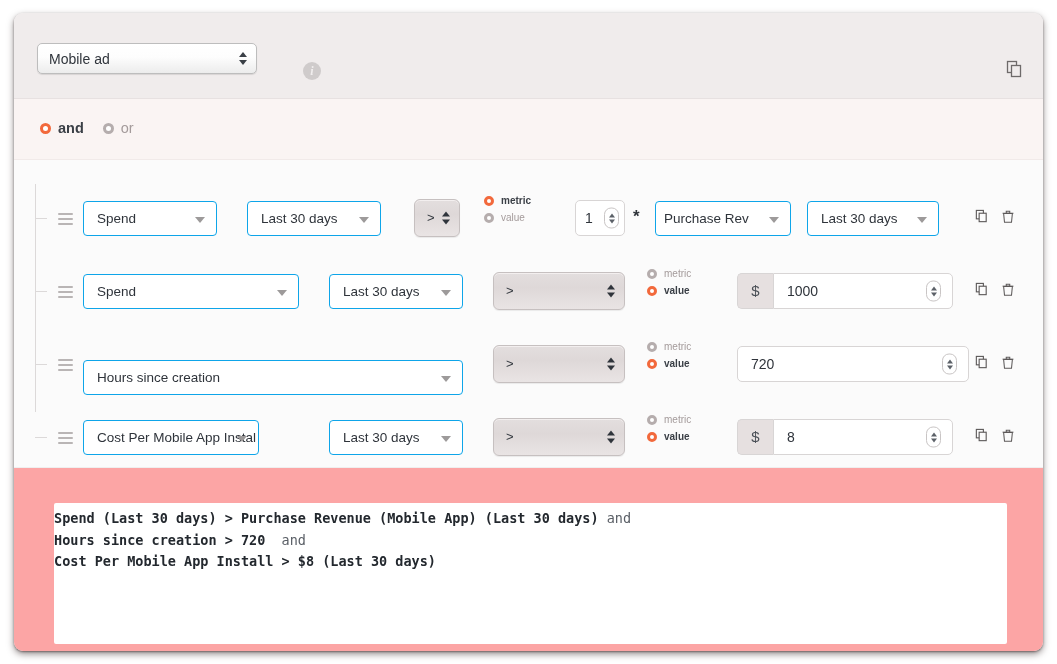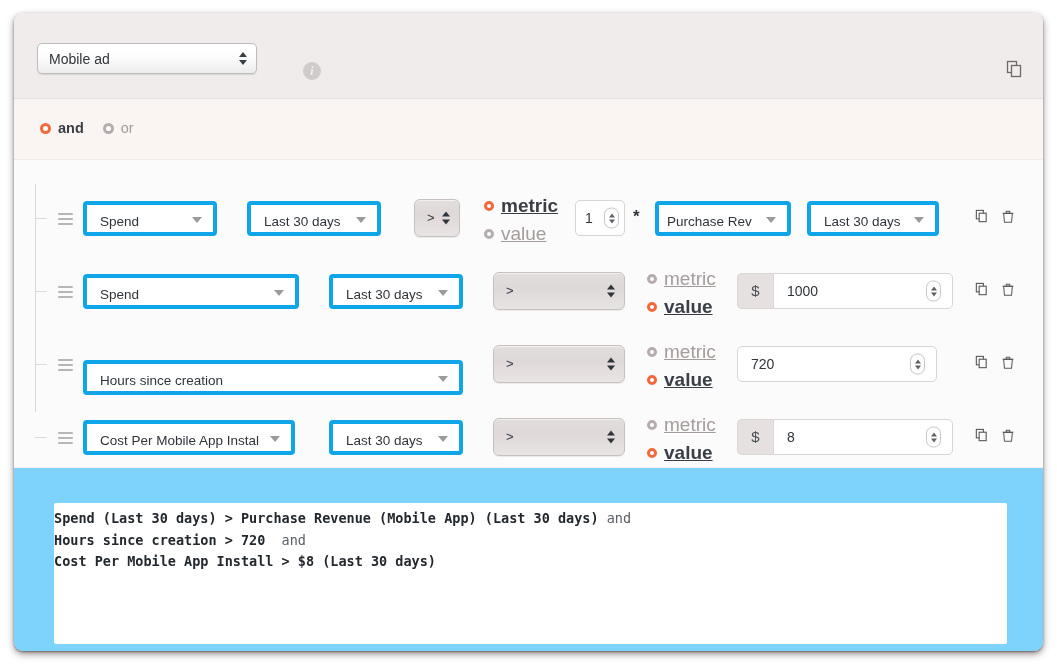--- a/index.html
+++ b/index.html
@@ -202,21 +202,21 @@
     height: 2px;
     background: #b9b5b5;
     border-radius: 1px;
   }
 
   
   .wsel {
     position: absolute;
     height: 35px;
     box-sizing: border-box;
-    border: 4px solid #0ea5e9;
+    border: 1px solid #0ea5e9;
     border-radius: 4px;
     background: #ffffff;
     font-size: 13.5px;
     color: #2f343b;
     line-height: 33px;
     padding: 0 30px 0 13px;
     white-space: nowrap;
     overflow: hidden;
     cursor: pointer;
   }
@@ -281,23 +281,22 @@
   .mv-dot {
     width: 10px;
     height: 10px;
     border-radius: 50%;
     box-sizing: border-box;
     border: 3px solid #b5adad;
     background: #ffffff;
   }
   .mv-opt.sel .mv-dot { border-color: #f2693c; }
   .mv-text {
-    font-size: 19px;
+    font-size: 10px;
     color: #a49b9b;
-    text-decoration: underline;
   }
   .mv-opt.sel .mv-text {
     color: #3a3f46;
     font-weight: bold;
   }
 
   
   .ngroup {
     position: absolute;
     height: 36px;
@@ -373,21 +372,21 @@
     position: absolute;
     display: flex;
     align-items: center;
     gap: 12px;
   }
   .icon-btn { cursor: pointer; display: block; }
 
   
   .summary-wrap {
     position: relative;
-    background: #7dd3fc;
+    background: #fca5a5;
     height: 186px;
     border-top: 1px solid #efefef;
   }
   .summary-box {
     position: absolute;
     left: 40px;
     top: 35px;
     right: 36px;
     bottom: 10px;
     background: #ffffff;
@@ -614,21 +613,21 @@
         <div class="mv-opt">
           <span class="mv-dot"></span>
           <span class="mv-text">metric</span>
         </div>
         <div class="mv-opt sel">
           <span class="mv-dot"></span>
           <span class="mv-text">value</span>
         </div>
       </div>
 
-      <div class="ngroup" style="left:723px; top:7px; width:200px;">
+      <div class="ngroup" style="left:723px; top:7px; width:232px;">
         <div class="nfield">
           <span>720</span>
           <span class="spinner">
               <span class="tri-up"></span>
               <span class="tri-dn"></span>
             </span>
         </div>
       </div>
 
       <div class="row-actions" style="left:960px; top:16px;">
@@ -648,21 +647,21 @@
       </div>
     </div>
 
     <div class="row" style="top:252px">
       <span class="drag-handle" style="top:20px">
           <i></i>
           <i></i>
           <i></i>
         </span>
 
-      <div class="wsel" style="left:69px; top:8px; width:212px;">
+      <div class="wsel" style="left:69px; top:8px; width:176px;">
         <span>Cost Per Mobile App Instal</span>
         <span class="caret"></span>
       </div>
 
       <div class="wsel" style="left:315px; top:8px; width:134px;">
         <span>Last 30 days</span>
         <span class="caret"></span>
       </div>
 
       <div class="opsel" style="left:479px; top:6px; width:132px;">

